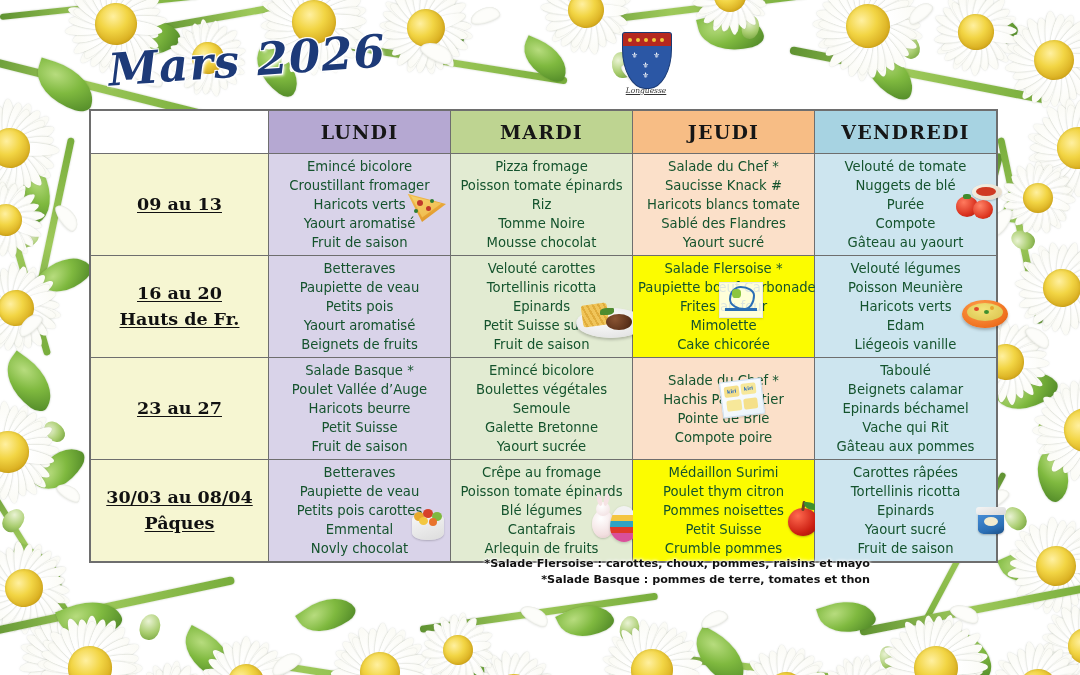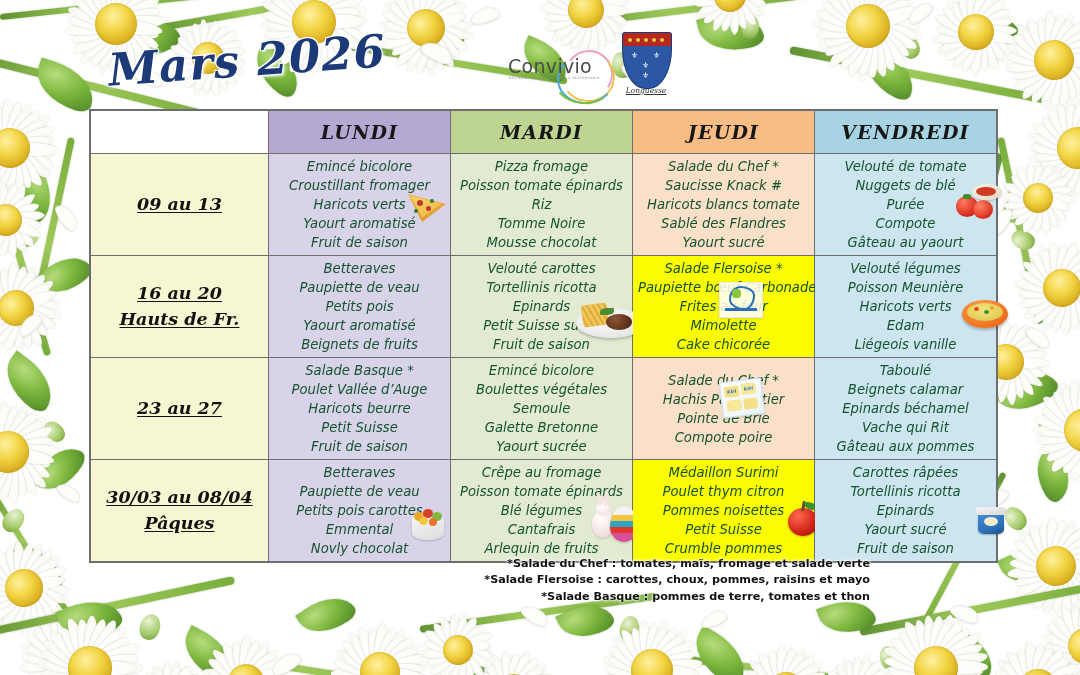--- a/index.html
+++ b/index.html
@@ -58,21 +58,21 @@
   #blason .bname{position:absolute;left:0;top:54px;width:48px;text-align:center;
       font-family:"DejaVu Serif",serif;font-style:italic;font-size:7.5px;color:#333;
       text-decoration:underline;}
 
   
   #menu-table{
     position:absolute;left:90px;top:110px;width:906px;height:431px;
     border-collapse:collapse;table-layout:fixed;
     box-shadow:0 0 0 1px #6e6e6e;
   }
-  #menu-table td,#menu-table th{border:1px solid #6e6e6e;padding:0;vertical-align:middle;font-style:italic;}
+  #menu-table td,#menu-table th{border:1px solid #6e6e6e;padding:0;vertical-align:middle;}
   col.c-week{width:178px;}
   col.c-day{width:182px;}
 
   thead th{height:42px;}
   .th-inner{font-family:"DejaVu Serif",serif;font-weight:bold;font-size:19px;
     letter-spacing:1.2px;color:#161616;text-align:center;}
   .h-blank{background:#ffffff;}
   .h-lundi{background:#b5a8d2;}
   .h-mardi{background:#bed491;}
   .h-jeudi{background:#f7bd85;}
@@ -1709,28 +1709,20 @@
         <div class="pl" style="width:39.05828571428571px;height:10px;margin-top:-5px;transform:rotate(322.7142857142857deg);"></div>
       </div>
       <div class="petal" style="left:270px;top:656px;width:32px;height:16px;transform:rotate(-28deg);"></div>
       <div class="petal" style="left:520px;top:608px;width:30px;height:15px;transform:rotate(34deg);"></div>
       <div class="petal" style="left:700px;top:612px;width:28px;height:14px;transform:rotate(-20deg);"></div>
       <div class="petal" style="left:950px;top:606px;width:30px;height:15px;transform:rotate(26deg);"></div>
     </div>
 
   <div id="title">Mars 2026</div>
 
-  <div id="convivio">
-    <div class="arc" style="left:60px;top:2px;width:44px;height:44px;border-width:2px;border-top-color:#e8a0c4;border-right-color:#e8a0c4;transform:rotate(-10deg);"></div>
-    <div class="arc" style="left:56px;top:4px;width:50px;height:46px;border-width:2px;border-right-color:#f0c04a;border-bottom-color:#f0c04a;transform:rotate(6deg);"></div>
-    <div class="arc" style="left:52px;top:6px;width:54px;height:46px;border-width:2px;border-bottom-color:#4fa8d8;border-left-color:#4fa8d8;transform:rotate(-4deg);"></div>
-    <div class="arc" style="left:48px;top:10px;width:56px;height:42px;border-width:2px;border-bottom-color:#7ac143;transform:rotate(8deg);"></div>
-    <div class="ctext">Convivio</div>
-    <div class="ctag">RESTAURATION AUTHENTIQUE &amp; RESPONSABLE</div>
-  </div>
 
   <div id="blason">
     <div class="shield">
       <div class="chief"></div>
       <div class="dot" style="left:5px;"></div>
       <div class="dot" style="left:13px;"></div>
       <div class="dot" style="left:21px;"></div>
       <div class="dot" style="left:29px;"></div>
       <div class="dot" style="left:37px;"></div>
       <div class="fleur" style="left:8px;top:19px;">⚜</div>
@@ -2003,18 +1995,17 @@
               <div style="position:absolute;left:4px;top:8px;width:26px;height:22px;background:linear-gradient(160deg,#4a90d9,#2b6fb5 70%,#1d4f85);border-radius:2px 2px 22% 22%;box-shadow:0 1px 2px rgba(0,0,0,.25);"></div>
               <div style="position:absolute;left:2px;top:3px;width:30px;height:8px;background:linear-gradient(160deg,#f5f5f5,#d9d9d9);border-radius:3px;"></div>
               <div class="rnd" style="left:10px;top:13px;width:14px;height:9px;background:#f2ebd0;"></div>
             </div>
           </td>
         </tr>
       </tbody>
   </table>
 
   <div id="notes">
-    <div>*Salade du Chef : tomates, maïs, fromage et salade verte</div>
     <div>*Salade Flersoise : carottes, choux, pommes, raisins et mayo</div>
     <div>*Salade Basque : pommes de terre, tomates et thon</div>
   </div>
 
 </div>
 
 </body></html>

